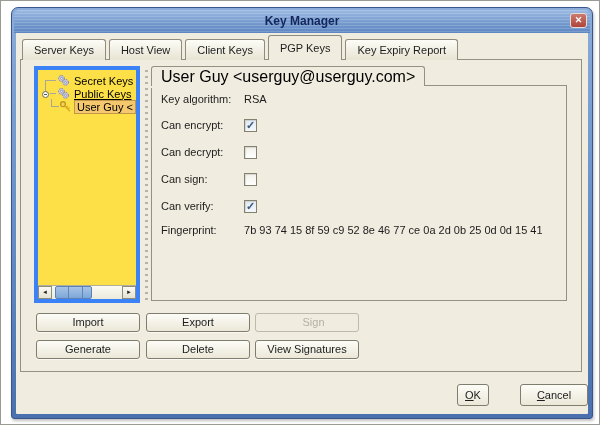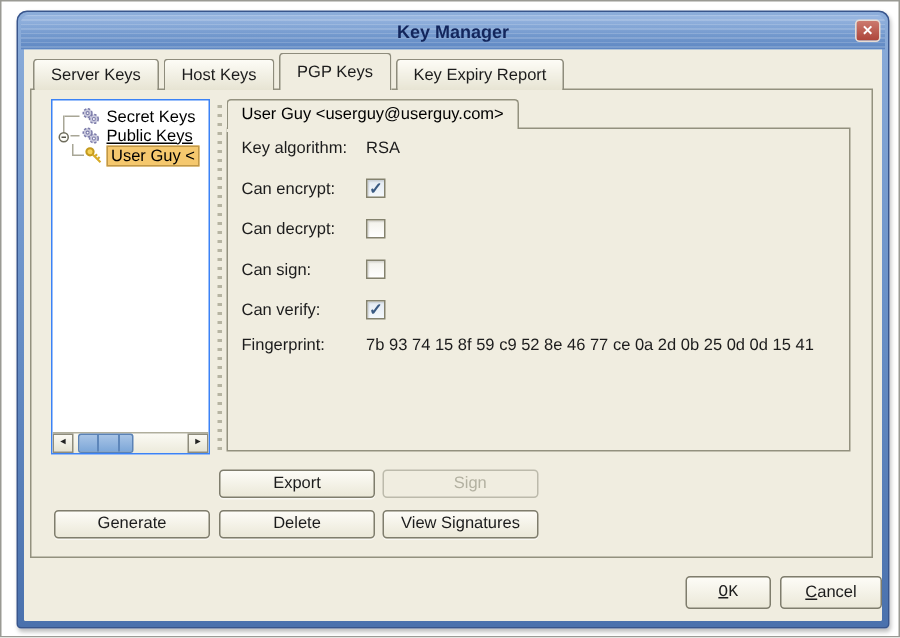--- a/index.html
+++ b/index.html
@@ -53,21 +53,21 @@
 
   
   .tabpanel {
     position:absolute; left:4px; top:26px; width:562px; height:313px;
     border:1px solid #93917f; background:#f0ede0; z-index:2;
   }
 
   
   .tree-box {
     position:absolute; left:13px; top:6px; width:106px; height:237px;
-    border:1px solid #3b82f6; background:#ffffff; overflow:hidden;
+    border:4px solid #3b82f6; background:#fde047; overflow:hidden;
   }
   .tree { position:absolute; left:0; top:0; right:0; bottom:14px; overflow:hidden; }
   .tree-row { position:absolute; height:13px; display:flex; align-items:center; font-size:11px; white-space:nowrap; }
   .tree-icon { width:13px; height:13px; flex:0 0 13px; margin-right:2px; }
   .tree-label { padding:0 2px; line-height:12px; }
   .tree-label.selected { background:#f5c86e; border:1px solid #c09848; }
   .tline { position:absolute; background:#a8a696; }
   .expander {
     position:absolute; left:4px; top:21px; width:7px; height:7px;
     border:1px solid #6e6c5c; border-radius:50%; background:#fdfdf8;
@@ -92,21 +92,21 @@
   
   .divider {
     position:absolute; left:122px; top:6px; width:7px; height:237px;
     background:repeating-linear-gradient(180deg,#f0ede0 0 4px,#b6b4a2 4px 6px);
     background-size:3px 6px; background-repeat:repeat-y; background-position:2px 0;
   }
 
   
   .detail-tab {
     position:absolute; left:130px; top:6px; height:20px; line-height:19px; padding:0 9px;
-    font-size:11px; background:#f0ede0; border:1px solid #93917f; border-bottom:none;
+    font-size:16px; background:#f0ede0; border:1px solid #93917f; border-bottom:none;
     border-radius:3px 3px 0 0; z-index:2; box-shadow:0 2px 0 #f0ede0;
   }
   .detail-panel {
     position:absolute; left:130px; top:25px; width:416px; height:216px;
     border:1px solid #93917f; background:#f0ede0; z-index:1;
   }
   .drow { position:absolute; left:9px; right:5px; height:14px; font-size:11px; color:#1c1c1c; white-space:nowrap; }
   .dlabel { display:inline-block; width:80px; }
   .checkbox {
     display:inline-block; width:13px; height:13px; vertical-align:-3px;
@@ -143,21 +143,22 @@
 
     <div class="titlebar">
       <div class="title">Key Manager</div>
       <div class="close-btn"><span>✕</span></div>
     </div>
 
     <div class="content">
 
       <div class="tabbar">
         <div class="tab"><span>Server Keys</span></div>
-        <div class="tab"><span>Host Keys</span></div>
+        <div class="tab"><span>Host View</span></div>
+        <div class="tab"><span>Client Keys</span></div>
         <div class="tab active"><span>PGP Keys</span></div>
         <div class="tab"><span>Key Expiry Report</span></div>
       </div>
 
       <div class="tabpanel">
 
         <div class="tree-box">
           <div class="tree">
             <div class="tline" style="left:7px;top:10px;width:1px;height:14px;"></div>
             <div class="tline" style="left:8px;top:10px;width:10px;height:1px;"></div>
@@ -228,25 +229,26 @@
           <div class="drow" style="top:114px;">
             <span class="dlabel">Can verify:</span>
             <span class="checkbox checked"><span class="check">✓</span></span>
           </div>
           <div class="drow" style="top:138px;">
             <span class="dlabel">Fingerprint:</span>
             <span>7b 93 74 15 8f 59 c9 52 8e 46 77 ce 0a 2d 0b 25 0d 0d 15 41</span>
           </div>
         </div>
 
+        <div class="btn" style="left:15px;top:253px;">Import</div>
         <div class="btn" style="left:125px;top:253px;">Export</div>
         <div class="btn disabled" style="left:234px;top:253px;padding-left:13px;">Sign</div>
         <div class="btn" style="left:15px;top:280px;">Generate</div>
         <div class="btn" style="left:125px;top:280px;">Delete</div>
         <div class="btn" style="left:234px;top:280px;">View Signatures</div>
       </div>
 
-      <div class="footer-btn" style="left:441px;width:57px;font-family:Liberation Mono, monospace;"><span class="mn">O</span><span>K</span></div>
+      <div class="footer-btn" style="left:441px;width:32px;"><span class="mn">O</span><span>K</span></div>
       <div class="footer-btn" style="left:504px;width:68px;"><span class="mn">C</span><span>ancel</span></div>
 
     </div>
   </div>
 </div>
 
 </body></html>

